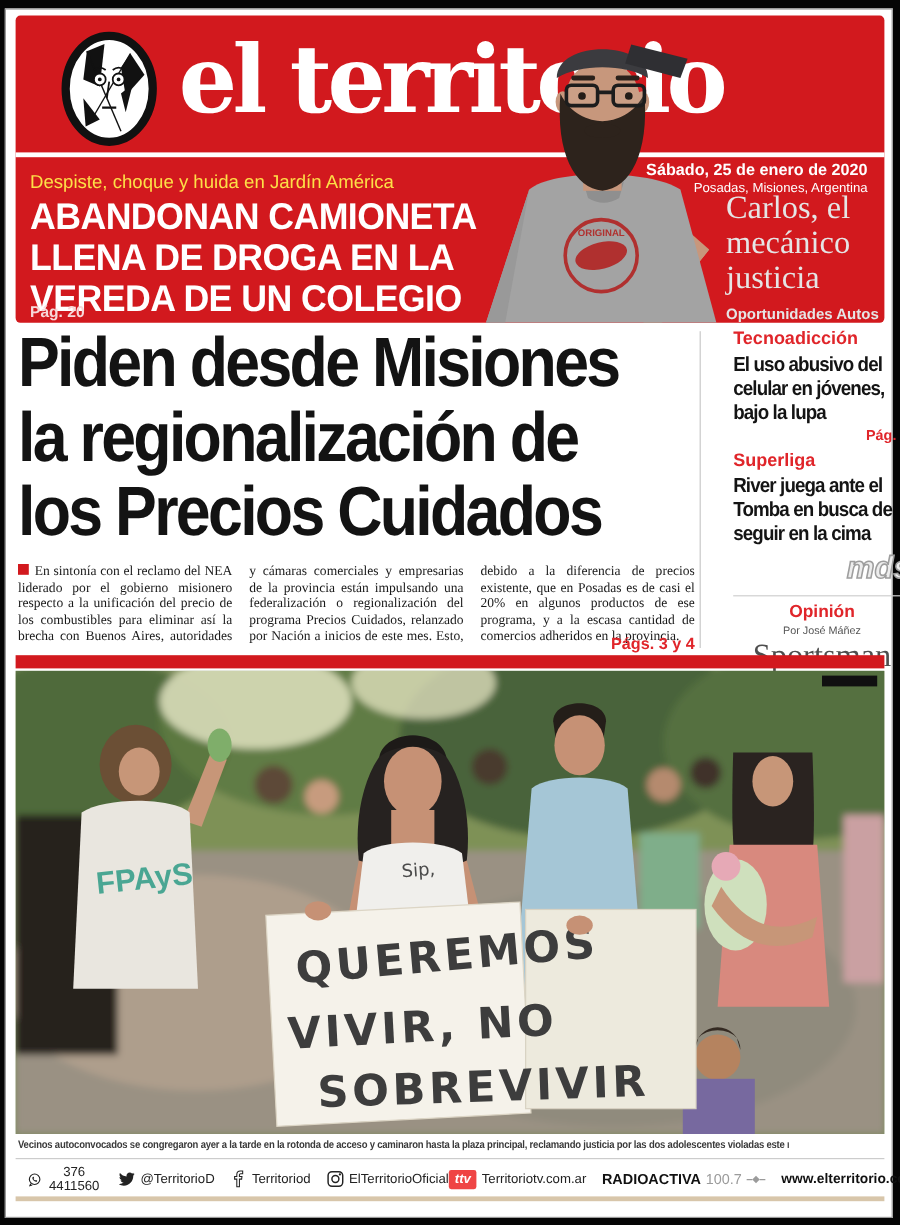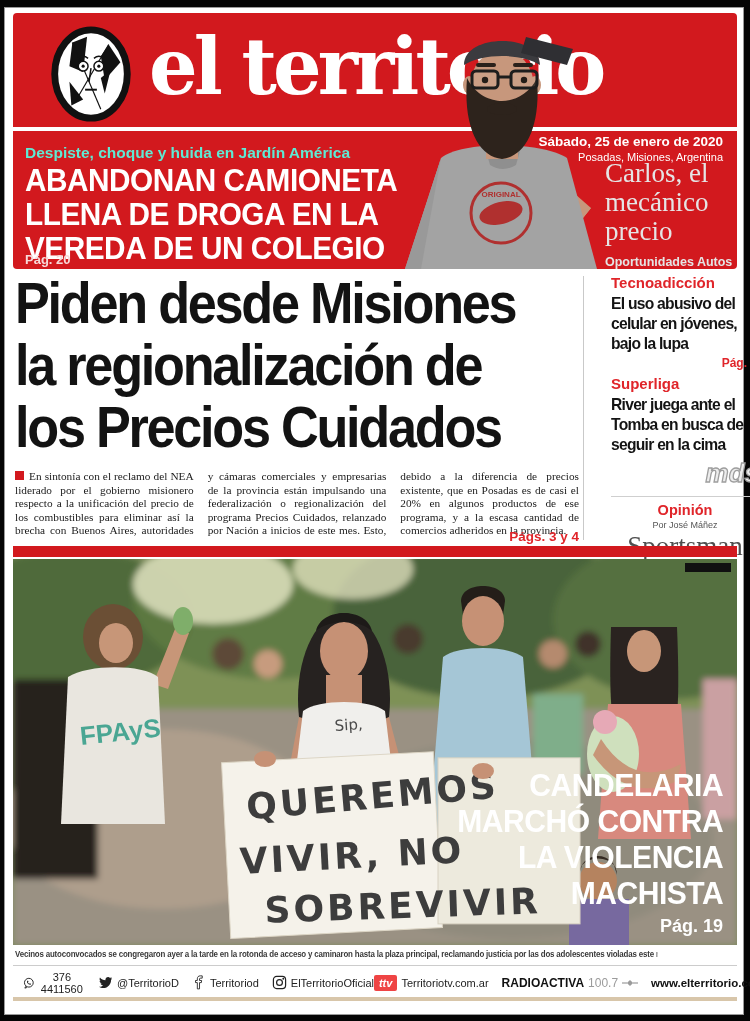--- a/index.html
+++ b/index.html
@@ -11,21 +11,21 @@
   
   .masthead{position:absolute;left:8px;top:5px;width:724px;height:256px;background:#d2191e;border-radius:4px;}
   .logo{position:absolute;left:26px;top:10px;width:104px;height:102px;}
   .brand{position:absolute;left:136px;top:8px;color:#fff;font-family:"DejaVu Serif",serif;
          font-weight:bold;font-size:78px;letter-spacing:-4px;white-space:nowrap;
          transform:scaleX(.98);transform-origin:left top;}
   .mast-line{position:absolute;left:0;top:114px;width:100%;height:4px;background:#fff;}
   .dateblock{position:absolute;right:14px;top:121px;text-align:right;color:#ffffff;}
   .date1{font-weight:bold;font-size:13.5px;}
   .date2{font-size:11px;margin-top:2px;}
-  .kicker{position:absolute;left:12px;top:131px;color:#5eead4;font-weight:bold;font-size:15.5px;}
+  .kicker{position:absolute;left:12px;top:131px;color:#fde047;font-weight:normal;font-size:15.5px;}
   .banner-h{position:absolute;left:12px;top:151px;color:#fff;font-weight:bold;font-size:31px;
             line-height:34px;letter-spacing:-.5px;transform:scaleX(.96);transform-origin:left top;}
   .pag20{position:absolute;left:12px;top:239px;width:370px;text-align:left;color:#f7d9d9;
          font-weight:bold;font-size:13px;}
   .man{position:absolute;left:388px;top:10px;width:206px;height:246px;}
   .promo{position:absolute;left:592px;top:146px;width:134px;color:#e5e5e5;}
   .promo-title{font-family:"Liberation Serif",serif;font-size:27px;line-height:29px;}
   .promo-sub{font-weight:bold;font-size:12.5px;margin-top:9px;}
 
   
@@ -148,21 +148,21 @@
       <rect x="75" y="40" width="20" height="4" rx="2" fill="#2a211b"></rect>
       <rect x="112" y="40" width="20" height="4" rx="2" fill="#2a211b"></rect>
       <path d="M63,42 C63,10 139,10 139,42 C120,30 82,30 63,42 Z" fill="#3b3b3f"></path>
       <path d="M125,14 L172,26 L166,42 L120,30 Z" fill="#2f2f33"></path>
     </svg>
 
     <div class="promo">
       <div class="promo-title">
         <div>Carlos, el</div>
         <div>mecánico</div>
-        <div>precio</div>
+        <div>justicia</div>
       </div>
       <div class="promo-sub">Oportunidades Autos</div>
     </div>
   </div>
 
   <div class="headline">
     <div>Piden desde Misiones</div>
     <div>la regionalización de</div>
     <div>los Precios Cuidados</div>
   </div>
@@ -269,29 +269,20 @@
           <text x="226" y="308" font-size="36" letter-spacing="3" fill="#3d3d3d" font-weight="600" font-family="DejaVu Sans, sans-serif">VIVIR, NO</text>
           <text x="248" y="358" font-size="36" letter-spacing="3" fill="#3d3d3d" font-weight="600" transform="rotate(1 248 358)" font-family="DejaVu Sans, sans-serif">SOBREVIVIR</text>
         </g>
         <ellipse cx="252" cy="200" rx="11" ry="8" fill="#c69175"></ellipse>
         <ellipse cx="470" cy="212" rx="11" ry="8" fill="#c69175"></ellipse>
       </g>
     </svg>
 
     <div class="credit"></div>
 
-    <div class="overlay">
-      <div class="ov-h">
-        <div>CANDELARIA</div>
-        <div>MARCHÓ CONTRA</div>
-        <div>LA VIOLENCIA</div>
-        <div>MACHISTA</div>
-      </div>
-      <div class="ov-pag">Pág. 19</div>
-    </div>
   </div>
 
   <div class="caption">Vecinos autoconvocados se congregaron ayer a la tarde en la rotonda de acceso y caminaron hasta la plaza principal, reclamando justicia por las dos adolescentes violadas este mes y más seguridad.</div>
   <div class="fdiv"></div>
 
   <div class="social">
     <div class="sgroup">
       <div class="sitem">
         <svg width="16" height="16" viewBox="0 0 16 16">
           <circle cx="8" cy="7.6" r="6" fill="none" stroke="#222" stroke-width="1.3"></circle>

